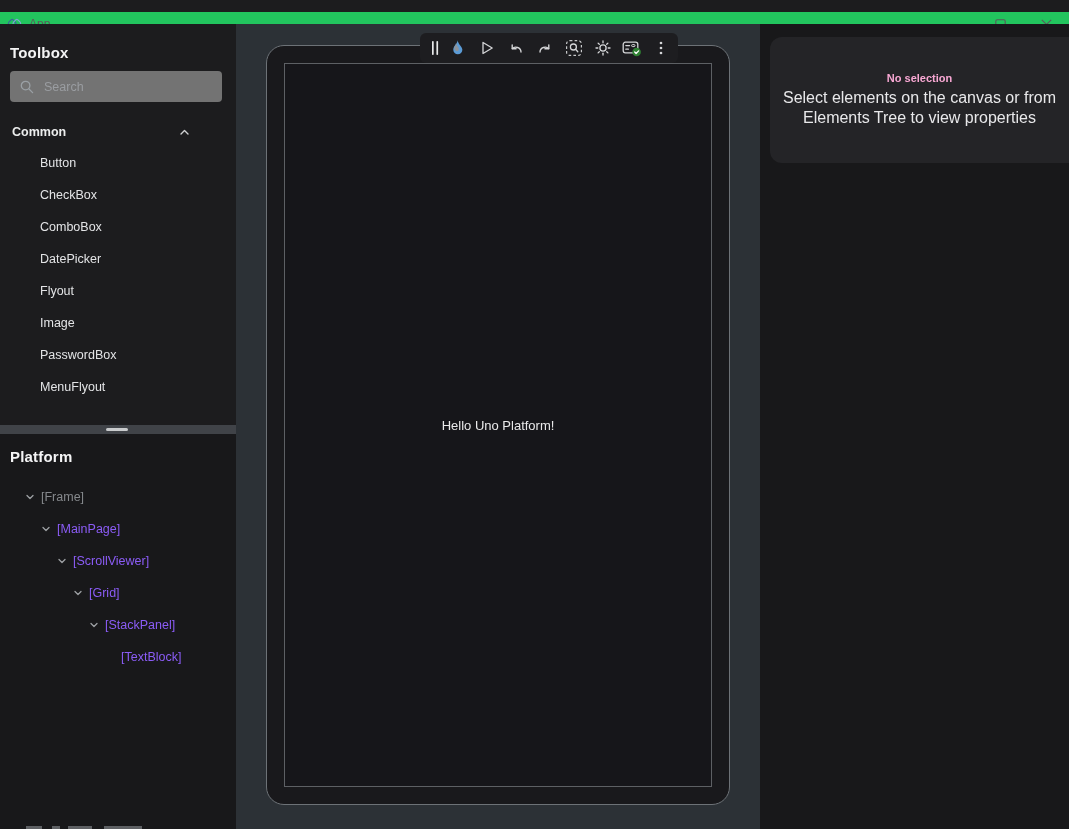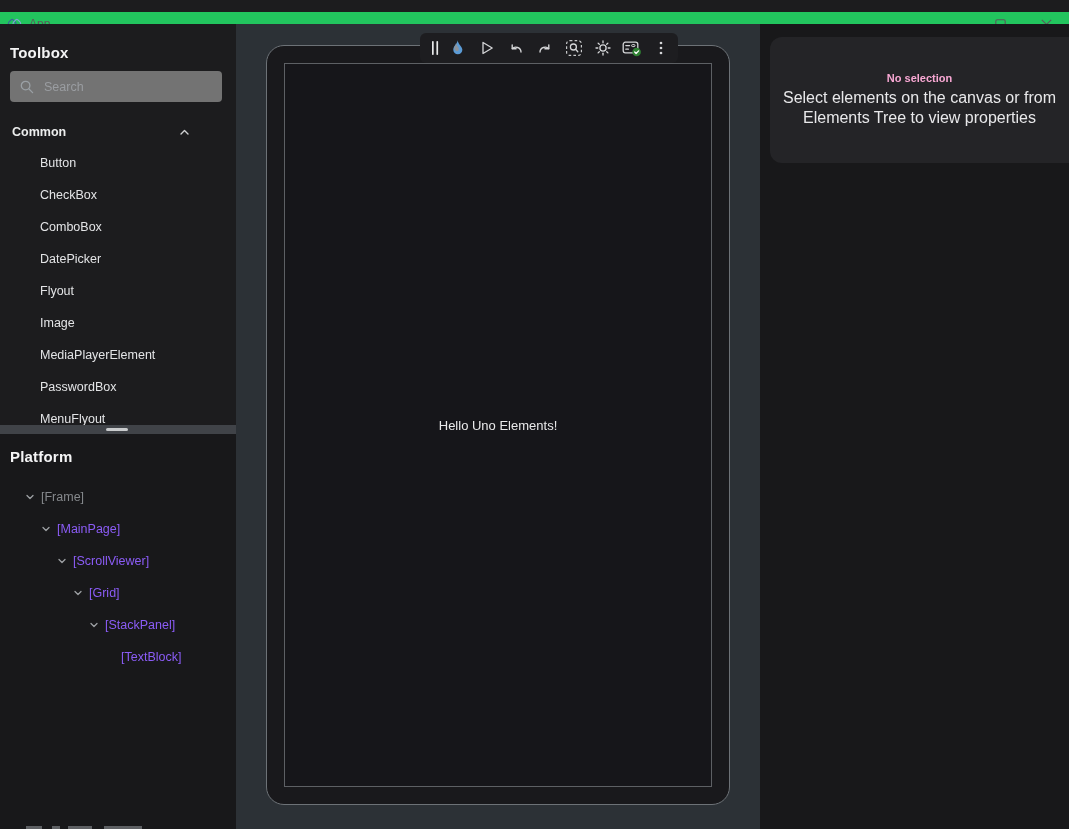--- a/index.html
+++ b/index.html
@@ -181,21 +181,20 @@
         </svg>
       </div>
 
       <ul class="toolbox-items">
         <li>Button</li>
         <li>CheckBox</li>
         <li>ComboBox</li>
         <li>DatePicker</li>
         <li>Flyout</li>
         <li>Image</li>
-        <li>MediaPlayerElement</li>
         <li>PasswordBox</li>
         <li>MenuFlyout</li>
       </ul>
     </div>
 
     <div class="resizer">
       <div class="handle"></div>
     </div>
 
     <div class="elements-panel">
@@ -307,21 +306,21 @@
         <svg width="18" height="18" viewBox="0 0 18 18">
           <circle cx="9" cy="4" r="1.35" fill="#d5d6d8"></circle>
           <circle cx="9" cy="9" r="1.35" fill="#d5d6d8"></circle>
           <circle cx="9" cy="14" r="1.35" fill="#d5d6d8"></circle>
         </svg>
       </button>
     </div>
 
     <div class="device-frame">
       <div class="device-screen">
-        <span class="hello-text">Hello Uno Elements!</span>
+        <span class="hello-text">Hello Uno Platform!</span>
       </div>
     </div>
   </main>
 
   <section class="right-pane">
     <div class="no-selection-card">
       <div class="ns-title">No selection</div>
       <div class="ns-line">Select elements on the canvas or from</div>
       <div class="ns-line">Elements Tree to view properties</div>
     </div>

